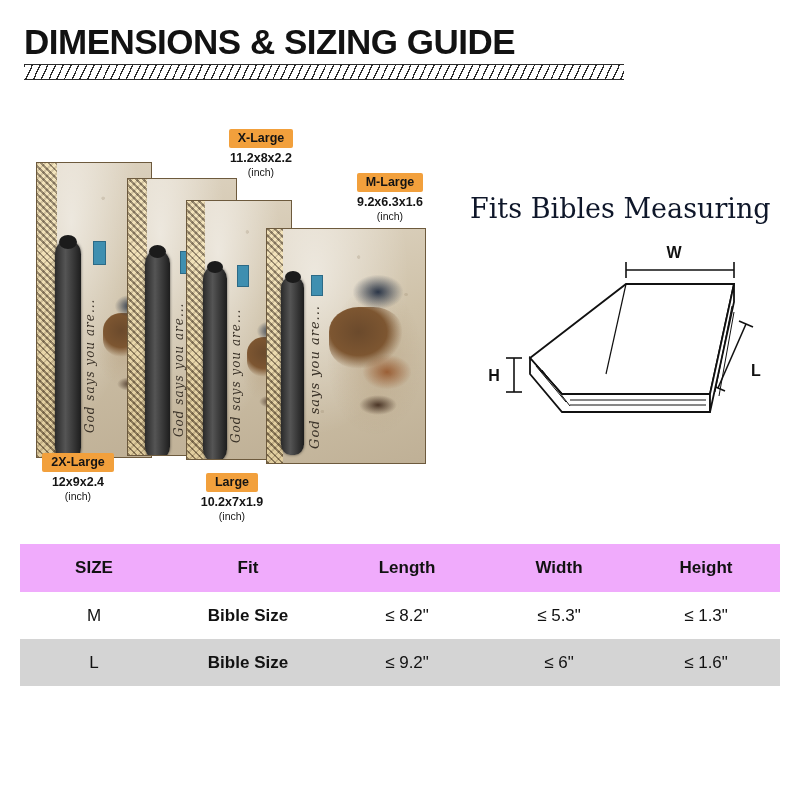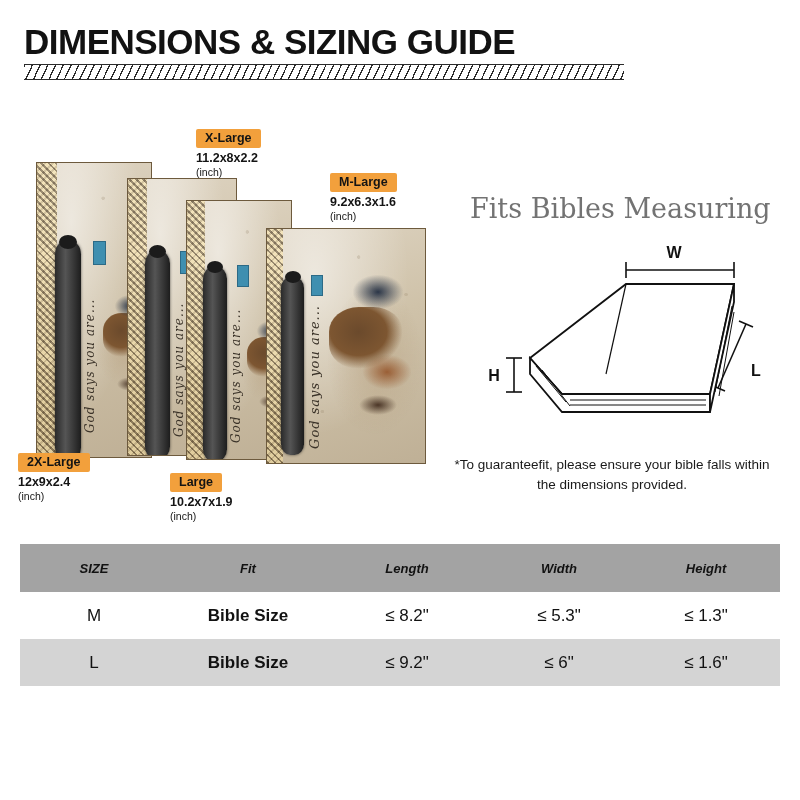--- a/index.html
+++ b/index.html
@@ -154,21 +154,21 @@
     font-size: 6px;
     line-height: 8px;
     width: 120px;
     white-space: nowrap;
     transform-origin: left top;
     transform: rotate(-90deg);
     opacity: 0.75;
   }
 
   
-  .callout { position: absolute; text-align: left; }
+  .callout { position: absolute; text-align: center; }
   .callout .name {
     display: inline-block;
     background: #f2a03c;
     color: #141414;
     font-size: 12.5px;
     font-weight: bold;
     padding: 2px 9px 3px 9px;
     border-radius: 2px;
     white-space: nowrap;
   }
@@ -185,21 +185,21 @@
     margin-top: 1px;
   }
 
   
   .fits-title {
     position: absolute;
     left: 470px;
     top: 193px;
     font-size: 27px;
     font-family: "DejaVu Serif", serif;
-    color: #737373;
+    color: #0f172a;
     white-space: nowrap;
   }
   .book-svg { position: absolute; left: 466px; top: 246px; }
   .note {
     position: absolute;
     left: 452px;
     top: 455px;
     width: 320px;
     text-align: center;
     font-size: 13.5px;
@@ -219,25 +219,24 @@
   table.size-table th,
   table.size-table td {
     text-align: center;
     font-size: 17px;
     color: #121212;
     height: 45px;
     vertical-align: middle;
     font-weight: normal;
   }
   table.size-table thead th {
-    background: #a3a3a3;
+    background: #f0abfc;
     font-weight: bold;
-    font-size: 13px;
+    font-size: 17px;
     height: 46px;
-    font-style: italic;
   }
   table.size-table tbody tr.odd td { background: #ffffff; }
   table.size-table tbody tr.even td { background: #d4d4d4; }
   table.size-table td.fit { font-weight: bold; }
   table.size-table td.sz { font-weight: normal; }
 </style>
 </head>
 <body>
 
 <div class="page">
@@ -358,21 +357,20 @@
     <path d="M64 112 L64 128 L96 166 L244 166 L244 148 L96 148 Z" fill="#ffffff" stroke="#111" stroke-width="1.8"></path>
     <path d="M244 148 L244 166 L268 56 L268 38 Z" fill="#ffffff" stroke="#111" stroke-width="1.8"></path>
 
     <path d="M70 120 L100 156 M76 124 L104 160" stroke="#111" stroke-width="1"></path>
     <path d="M104 154 L240 154 M104 159 L240 159" stroke="#111" stroke-width="1"></path>
     <path d="M249 146 L266 60 M253 150 L268 66" stroke="#111" stroke-width="1"></path>
 
     <path d="M160 38 L140 128" stroke="#111" stroke-width="1.2"></path>
   </svg>
 
-  <div class="note">*To guaranteefit, please ensure your bible falls within the dimensions provided.</div>
 
   <table class="size-table">
     <colgroup>
       <col style="width:148px">
       <col style="width:160px">
       <col style="width:158px">
       <col style="width:146px">
       <col style="width:148px">
     </colgroup>
     <thead>

